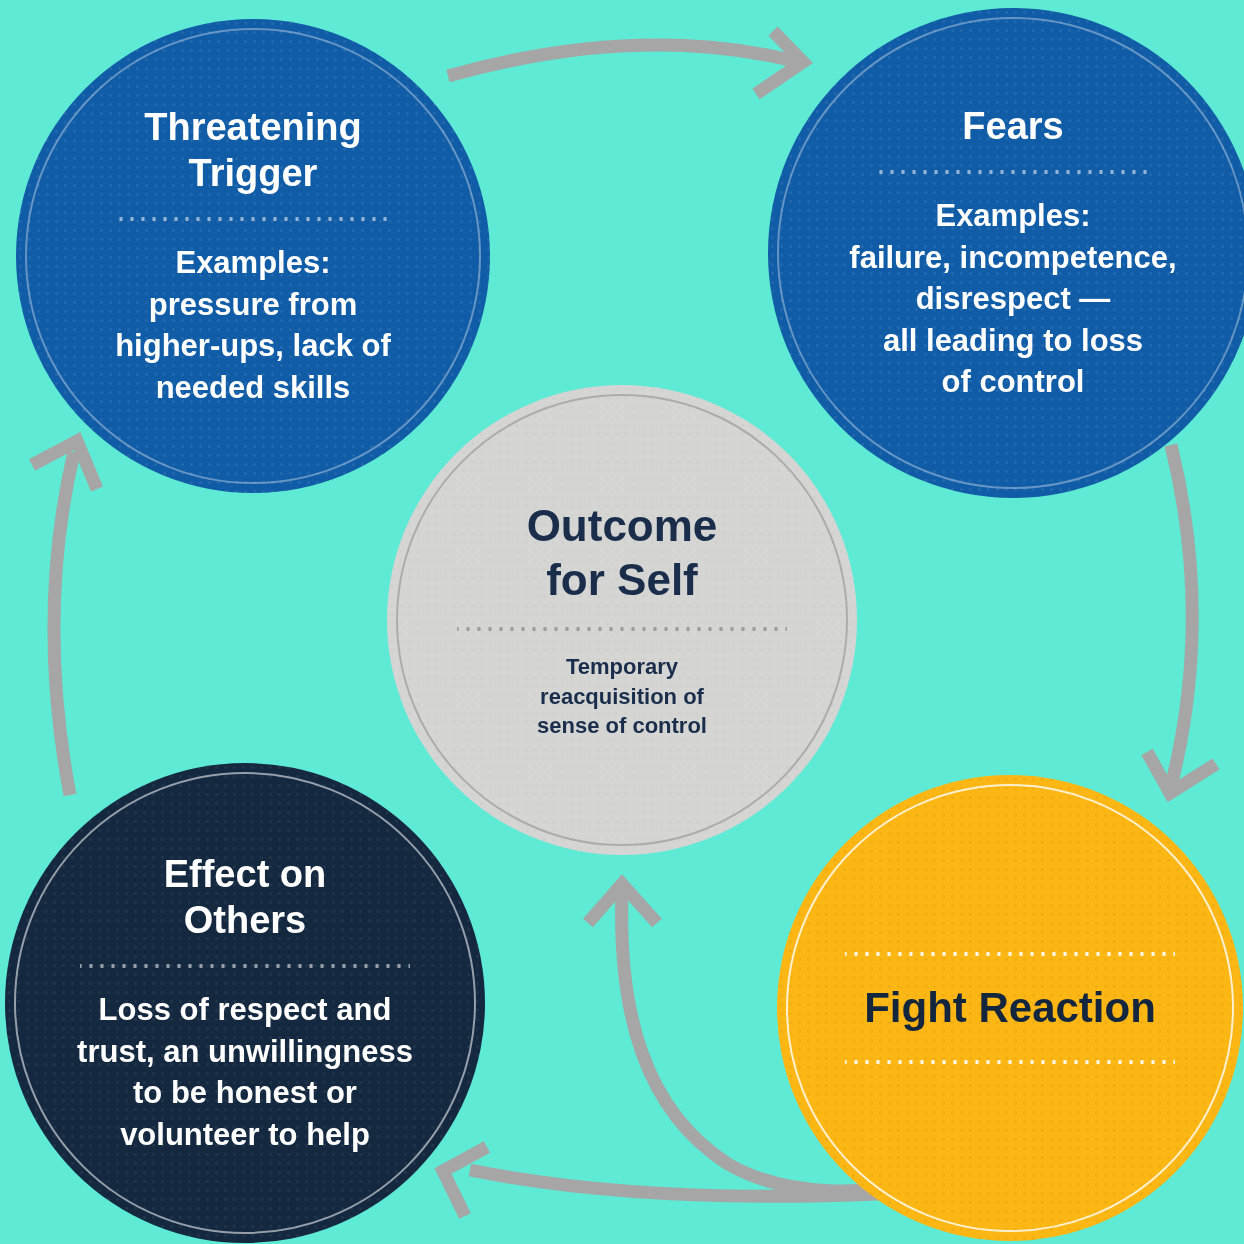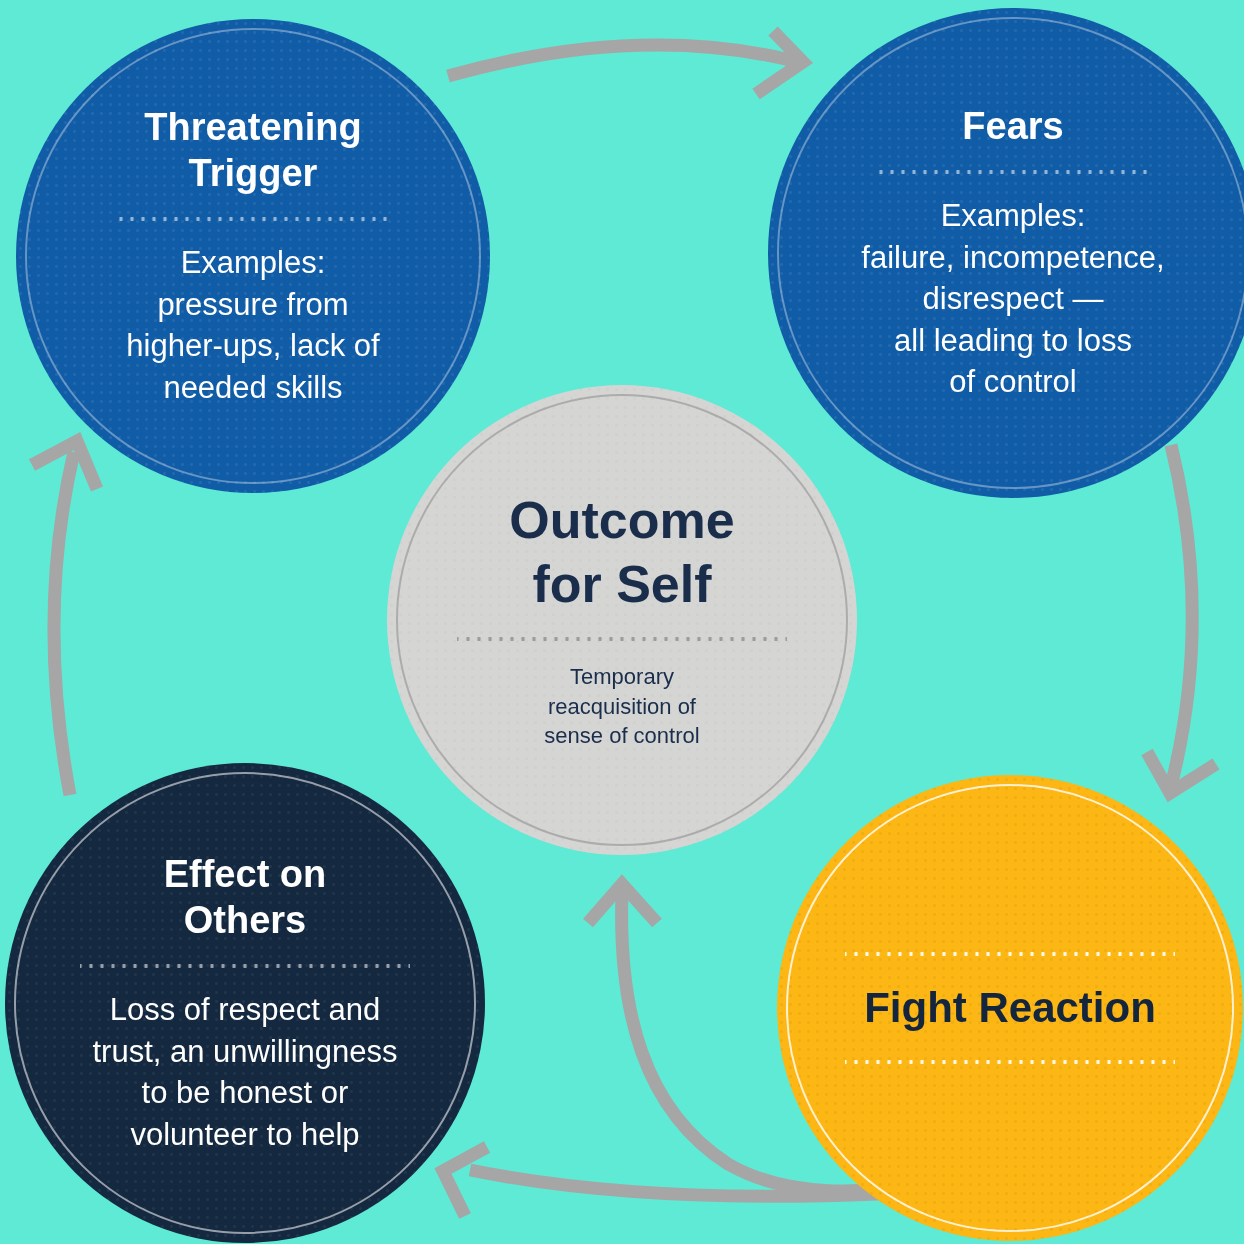--- a/index.html
+++ b/index.html
@@ -30,23 +30,23 @@
       background-image:radial-gradient(rgba(0,0,0,0.025) 1.3px, transparent 1.6px);background-size:9px 9px;}
   .center-c::before{border-color:rgba(145,145,145,0.6);}
   .navy{left:5px;top:763px;width:480px;height:480px;background-color:#142940;
       background-image:radial-gradient(rgba(255,255,255,0.05) 1.3px, transparent 1.6px);background-size:9px 9px;}
   .navy::before{border-color:rgba(255,255,255,0.55);}
   .yellow{left:777px;top:775px;width:466px;height:466px;background-color:#fdb714;
       background-image:radial-gradient(rgba(0,0,0,0.05) 1.3px, transparent 1.6px);background-size:9px 9px;}
   .yellow::before{border-color:rgba(255,255,255,0.8);}
 
   .title{color:#ffffff;font-weight:bold;font-size:38px;line-height:1.22;white-space:pre-line;}
-  .center-c .title{color:#1a2e4c;font-size:52px;}
+  .center-c .title{color:#1a2e4c;font-size:44px;}
   .yellow .title{color:#14253e;font-size:42px;}
-  .body{color:#ffffff;font-size:31px;line-height:1.34;white-space:pre-line;font-weight:normal;}
+  .body{color:#ffffff;font-size:31px;line-height:1.34;white-space:pre-line;font-weight:bold;}
   .center-c .body{color:#1a2e4c;font-size:22px;}
 
   .divider{
     height:4px;margin:21px 0;
     background-image:radial-gradient(circle, rgba(255,255,255,0.55) 1.8px, transparent 2.1px);
     background-size:11px 4px;background-position:center;
   }
   .tl .divider{width:276px;}
   .fears .divider{width:280px;}
   .center-c .divider{width:330px;background-image:radial-gradient(circle, #9c9c9c 1.8px, transparent 2.1px);}

